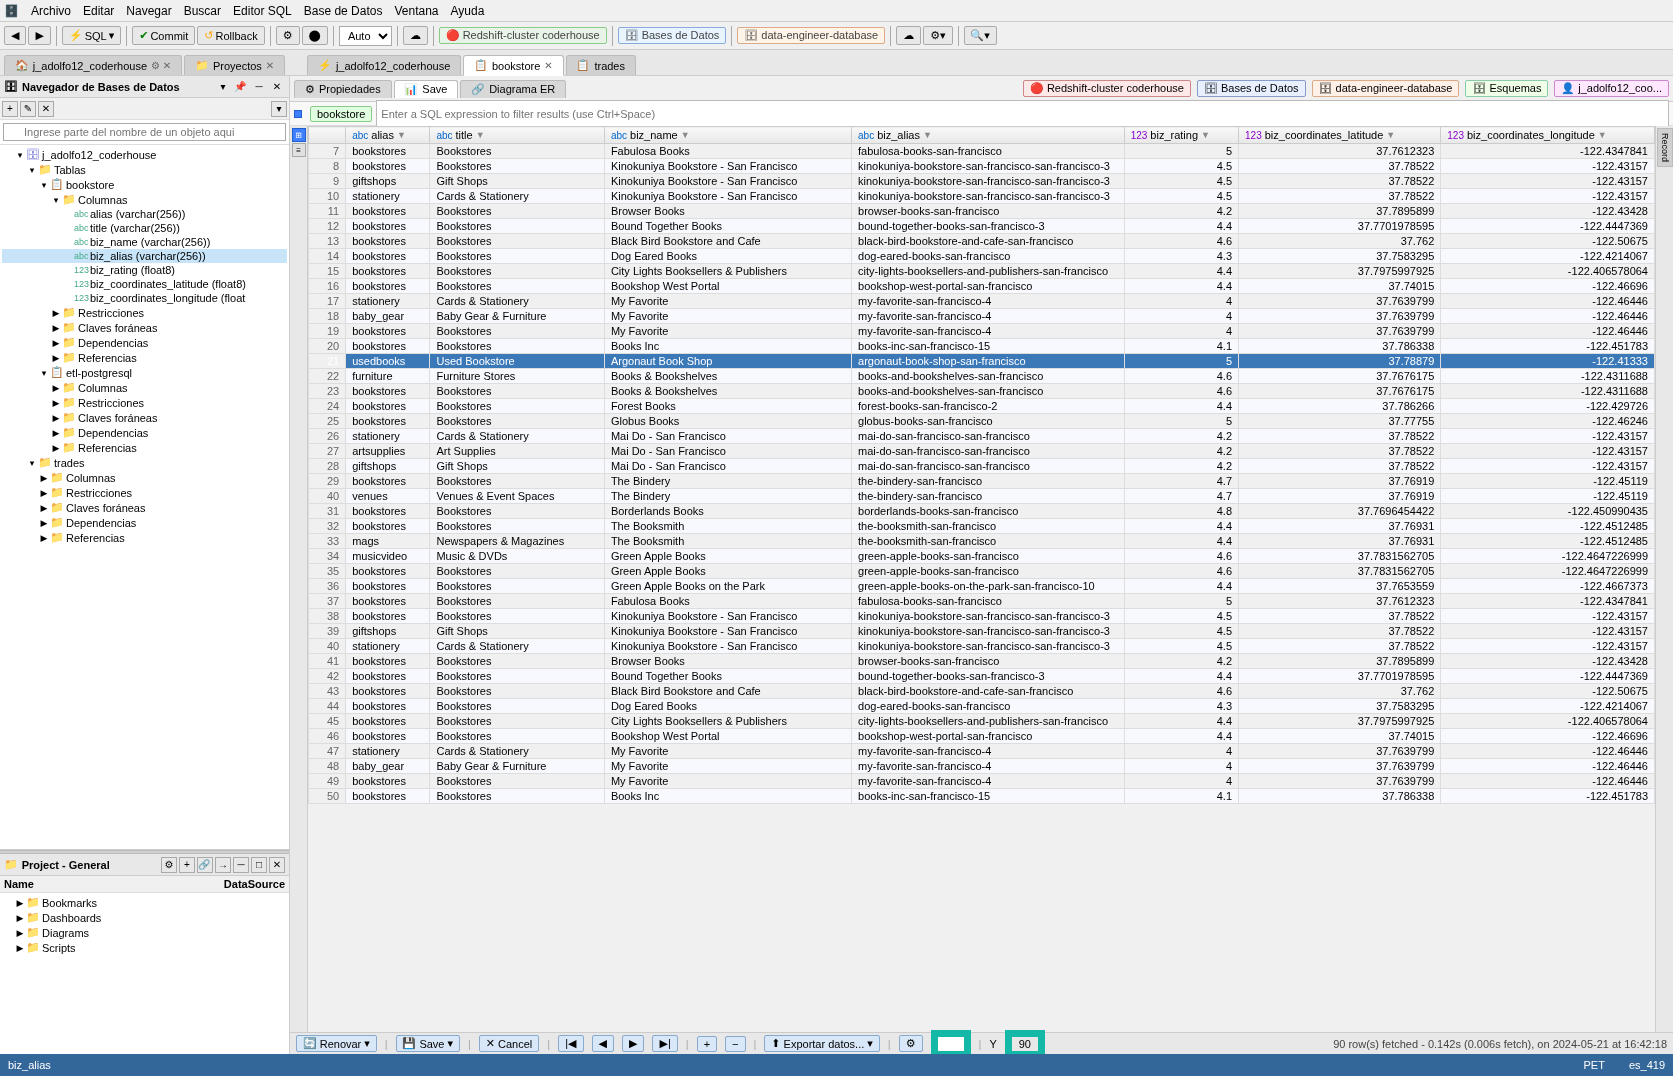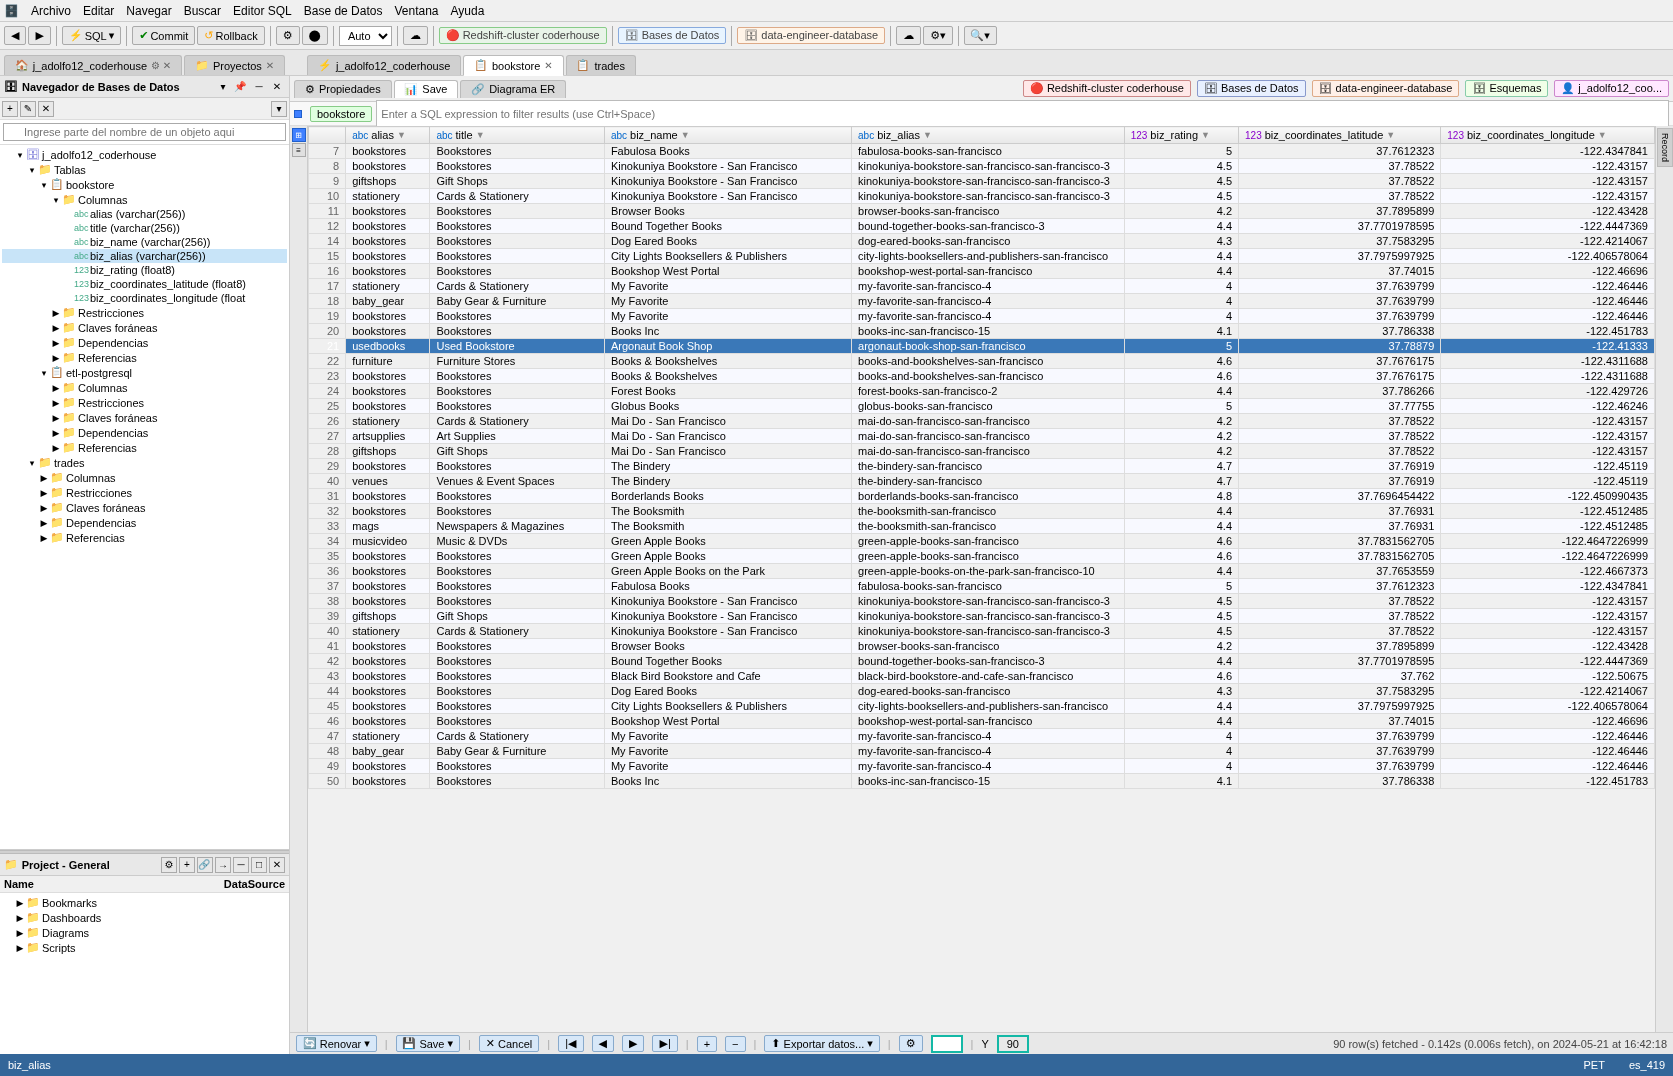--- a/index.html
+++ b/index.html
@@ -75,21 +75,21 @@
     .data-grid tr.selected { background: #3a78b8; color: white; }
     .data-grid tr.selected td { color: white; }
     .row-num-col { background: #f0f0f0; border-right: 2px solid #ccc; color: #666; text-align: right; padding-right: 4px; min-width: 30px; }
     .row-num-header { background: #e8e8e8; }
     
     
     .status-bar { background: #e8e8e8; border-top: 1px solid #ccc; display: flex; align-items: center; padding: 2px 6px; height: 22px; gap: 8px; font-size: 11px; }
     .status-btn { background: #d8e8f8; border: 1px solid #88aacc; padding: 1px 6px; font-size: 11px; cursor: pointer; border-radius: 2px; display: flex; align-items: center; gap: 3px; }
     .status-separator { color: #aaa; }
     .status-spacer { flex: 1; }
-    .page-input { width: 32px; border: 2px solid #14b8a6; padding: 1px 3px; font-size: 11px; text-align: center; }
+    .page-input { width: 40px; border: 7px solid #14b8a6; padding: 1px 3px; font-size: 11px; text-align: center; }
     
     
     .app-status { background: #336699; color: white; height: 22px; display: flex; align-items: center; padding: 0 8px; font-size: 11px; gap: 8px; }
     .app-status-right { margin-left: auto; display: flex; gap: 24px; }
 
     
     .project-panel-header { background: #e8e8e8; border-bottom: 1px solid #ccc; padding: 2px 4px; display: flex; align-items: center; justify-content: space-between; height: 22px; }
     .project-panel-title { font-size: 11px; font-weight: bold; display: flex; align-items: center; gap: 4px; }
     
     .project-tree { overflow-y: auto; flex: 1; padding: 2px; }
@@ -664,20 +664,30 @@
                 <td class="row-num-col">12</td>
                 <td>bookstores</td>
                 <td>Bookstores</td>
                 <td>Bound Together Books</td>
                 <td>bound-together-books-san-francisco-3</td>
                 <td style="text-align: right;">4.4</td>
                 <td style="text-align: right;">37.7701978595</td>
                 <td style="text-align: right;">-122.4447369</td>
               </tr>
               <tr>
+                <td class="row-num-col">13</td>
+                <td>bookstores</td>
+                <td>Bookstores</td>
+                <td>Black Bird Bookstore and Cafe</td>
+                <td>black-bird-bookstore-and-cafe-san-francisco</td>
+                <td style="text-align: right;">4.6</td>
+                <td style="text-align: right;">37.762</td>
+                <td style="text-align: right;">-122.50675</td>
+              </tr>
+              <tr>
                 <td class="row-num-col">14</td>
                 <td>bookstores</td>
                 <td>Bookstores</td>
                 <td>Dog Eared Books</td>
                 <td>dog-eared-books-san-francisco</td>
                 <td style="text-align: right;">4.3</td>
                 <td style="text-align: right;">37.7583295</td>
                 <td style="text-align: right;">-122.4214067</td>
               </tr>
               <tr>

